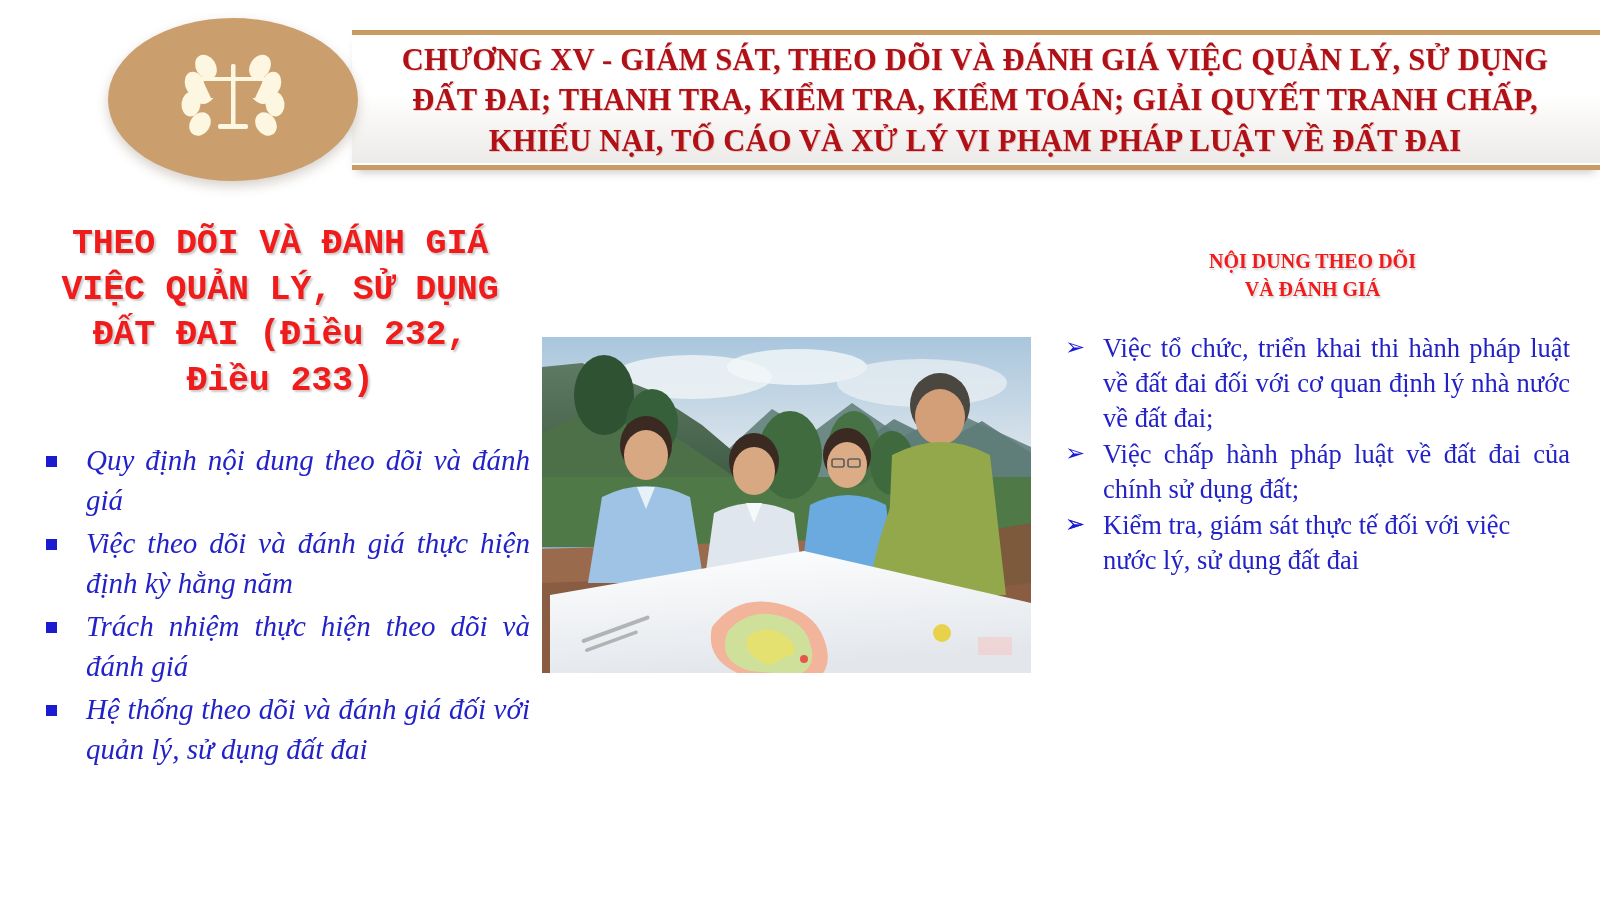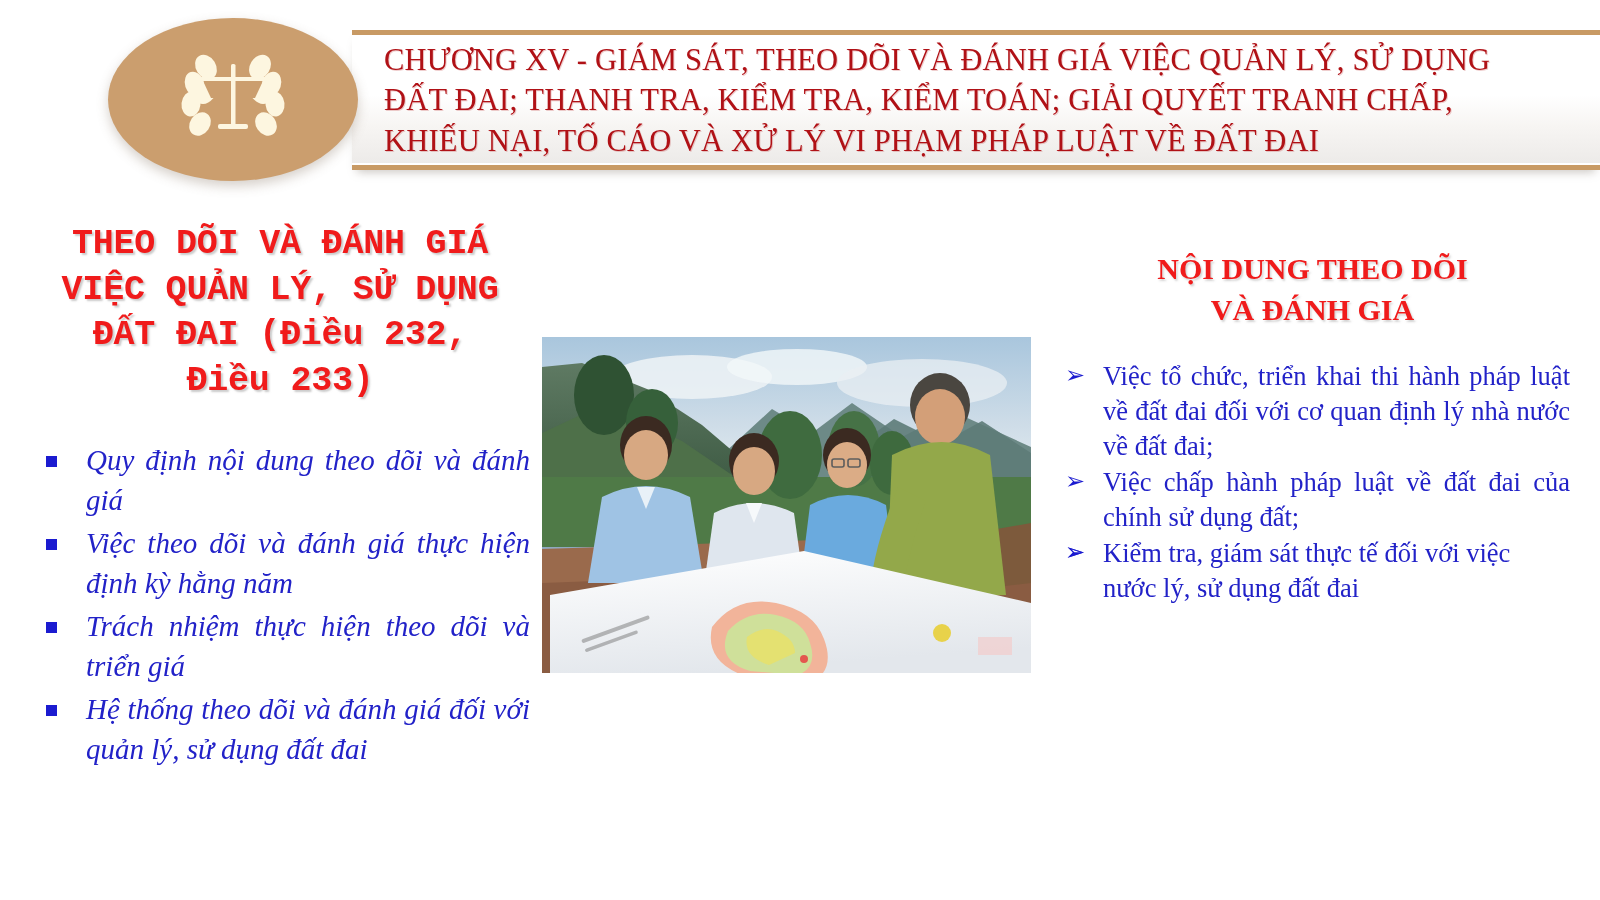--- a/index.html
+++ b/index.html
@@ -34,31 +34,31 @@
   }
   .banner-inner {
     position: absolute;
     left: 0; right: 0; top: 0; bottom: 0;
     border-top: 2px solid #ffffff;
     border-bottom: 2px solid #ffffff;
   }
 
   .banner-title {
     position: absolute;
-    left: 32px;
+    left: 48px;
     top: 50%;
     transform: translateY(-50%);
     width: 1150px;
     color: #b01116;
     font-family: "Liberation Serif", "DejaVu Serif", serif;
-    font-weight: normal;
+    font-weight: bold;
     font-size: 30.5px;
     line-height: 1.32;
     letter-spacing: 0.2px;
-    text-align: left;
+    text-align: center;
     white-space: pre-line;
     text-shadow: 1px 1px 0 rgba(190,60,60,0.25);
   }
 
   
   .emblem {
     position: absolute;
     left: 108px;
     top: 18px;
     width: 250px;
@@ -131,21 +131,21 @@
   .right-col {
     position: absolute;
     left: 1055px;
     top: 248px;
     width: 515px;
   }
   .right-heading {
     color: #f01b1b;
     font-family: "Liberation Serif", "DejaVu Serif", serif;
     font-weight: bold;
-    font-size: 30px;
+    font-size: 20px;
     line-height: 1.38;
     text-align: center;
     text-shadow: 1.5px 1.5px 2px rgba(170,170,170,0.5);
     white-space: pre-line;
   }
   .right-list {
     margin-top: 28px;
     list-style: none;
   }
   .right-list li {
@@ -216,21 +216,21 @@
       <li>
         <span class="sq"></span>
         <span>Quy định nội dung theo dõi và đánh giá</span>
       </li>
       <li>
         <span class="sq"></span>
         <span>Việc theo dõi và đánh giá thực hiện định kỳ hằng năm</span>
       </li>
       <li>
         <span class="sq"></span>
-        <span>Trách nhiệm thực hiện theo dõi và triển giá</span>
+        <span>Trách nhiệm thực hiện theo dõi và đánh giá</span>
       </li>
       <li>
         <span class="sq"></span>
         <span>Hệ thống theo dõi và đánh giá đối với quản lý, sử dụng đất đai</span>
       </li>
     </ul>
   </div>
 
   <div class="photo">
     <svg viewBox="0 0 489 336" preserveAspectRatio="none">

